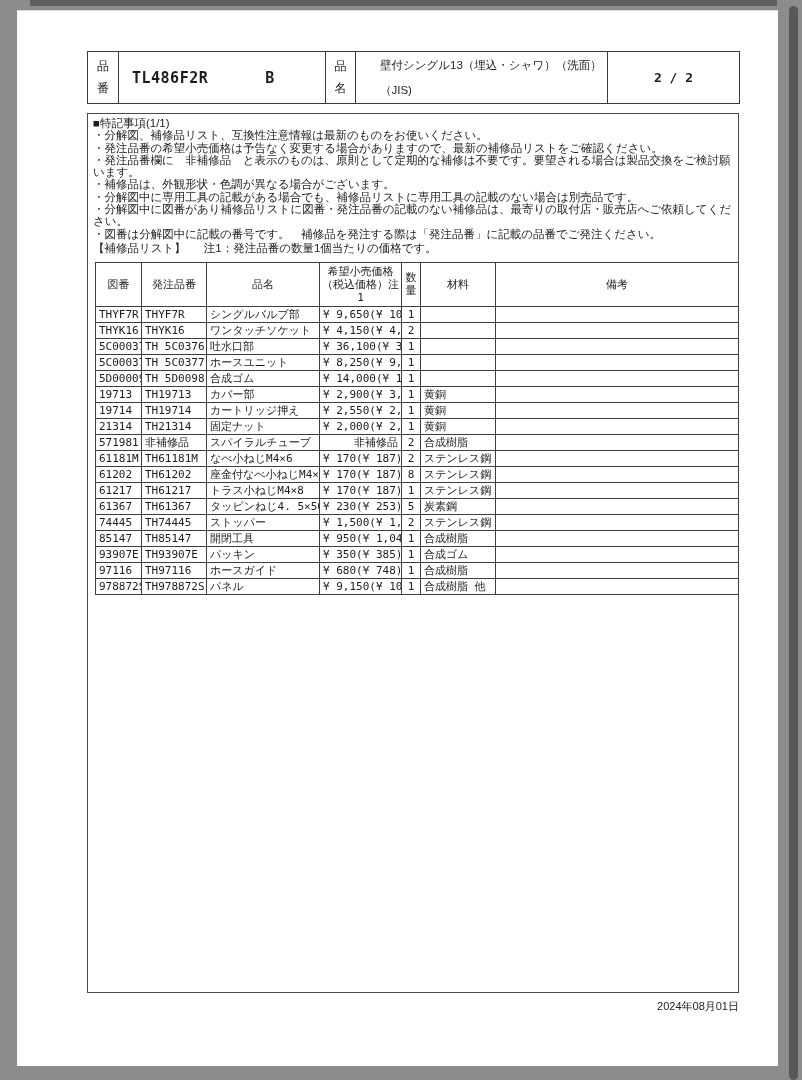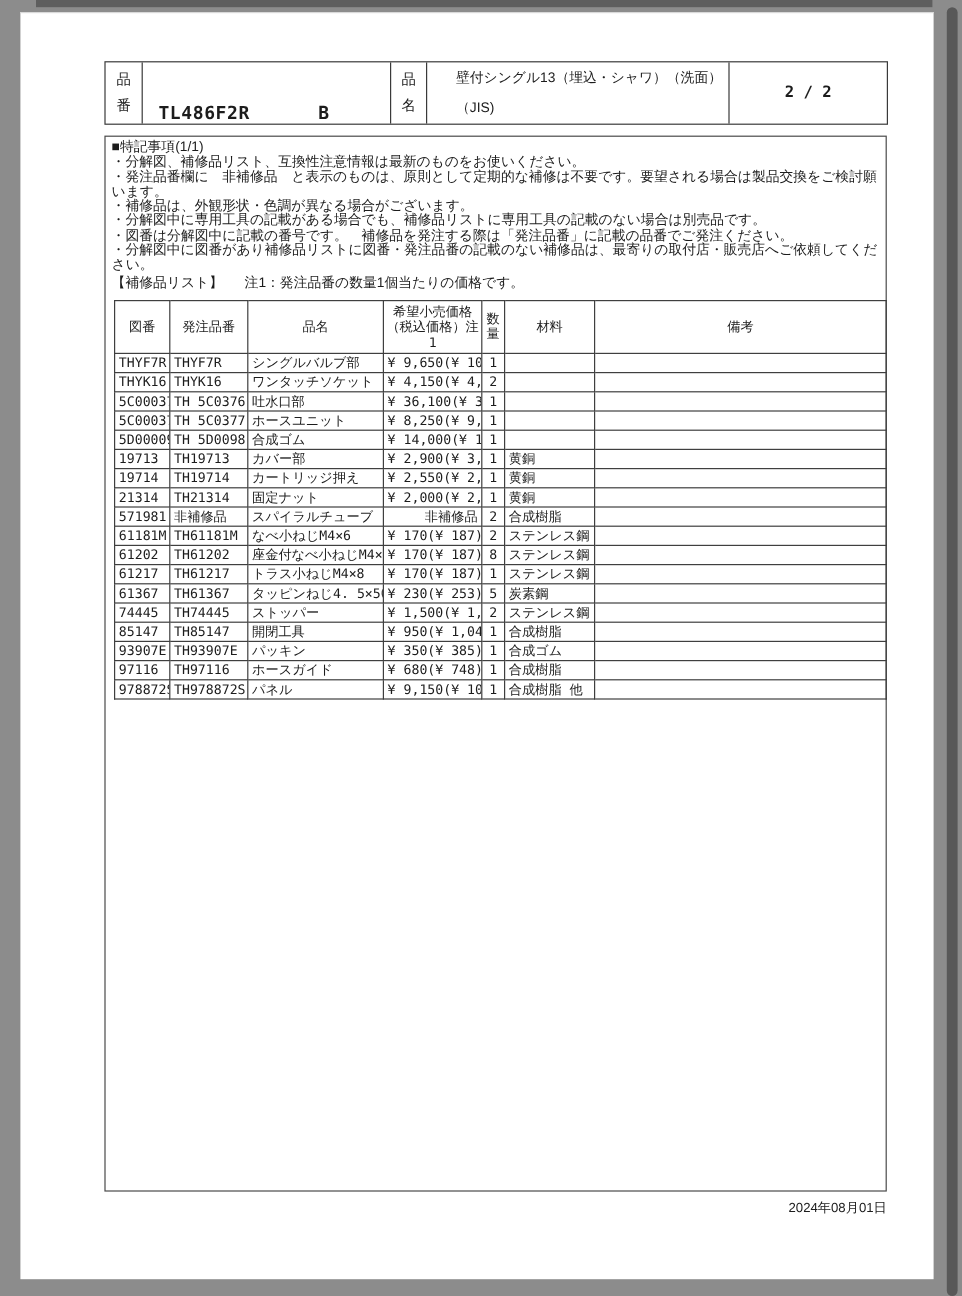--- a/index.html
+++ b/index.html
@@ -25,21 +25,21 @@
     position:absolute; left:70px; top:40px; width:653px; height:53px;
     display:flex; border:1px solid #3a3a3a;
   }
   .doc-header > div { border-left:1px solid #3a3a3a; }
   .doc-header > div:first-child { border-left:none; }
   .hdr-label {
     width:30px; display:flex; flex-direction:column; align-items:center;
     justify-content:space-around; padding:4px 0; font-size:12px;
   }
   .hdr-number {
-    width:207px; display:flex; align-items:flex-end; padding-left:13px;
+    width:207px; display:flex; align-items:center; padding-left:13px;
     font-family:"DejaVu Sans Mono", monospace; font-size:15px; font-weight:bold;
     letter-spacing:0.5px;
   }
   .hdr-number .suffix { margin-left:57px; }
   .hdr-name {
     width:252px; font-size:11.5px; line-height:25px; padding:1px 2px 0 24px;
     word-break:break-all;
   }
   .hdr-page {
     flex:1; display:flex; align-items:center; justify-content:center;
@@ -99,25 +99,26 @@
         <span>名</span>
       </div>
       <div class="hdr-name">壁付シングル13（埋込・シャワ）（洗面）（JIS)</div>
       <div class="hdr-page">2 / 2</div>
     </div>
 
     <div class="main-box">
       <div class="notes-title">■特記事項(1/1)</div>
       <div id="notes-container">
           <div class="note-line">・分解図、補修品リスト、互換性注意情報は最新のものをお使いください。</div>
+          <div class="note-line">・発注品番の希望小売価格は予告なく変更する場合がありますので、最新の補修品リストをご確認ください。</div>
           <div class="note-line">・発注品番欄に　非補修品　と表示のものは、原則として定期的な補修は不要です。要望される場合は製品交換をご検討願います。</div>
           <div class="note-line">・補修品は、外観形状・色調が異なる場合がございます。</div>
           <div class="note-line">・分解図中に専用工具の記載がある場合でも、補修品リストに専用工具の記載のない場合は別売品です。</div>
+          <div class="note-line">・分解図中に図番があり補修品リストに図番・発注品番の記載のない補修品は、最寄りの取付店・販売店へご依頼してください。</div>
           <div class="note-line">・図番は分解図中に記載の番号です。　補修品を発注する際は「発注品番」に記載の品番でご発注ください。</div>
-          <div class="note-line">・分解図中に図番があり補修品リストに図番・発注品番の記載のない補修品は、最寄りの取付店・販売店へご依頼してください。</div>
         </div>
 
       <div class="list-title-row">
         <span>【補修品リスト】</span>
         <span class="list-note1">注1：発注品番の数量1個当たりの価格です。</span>
       </div>
 
       <table class="parts">
         <colgroup>
           <col style="width:46px">

